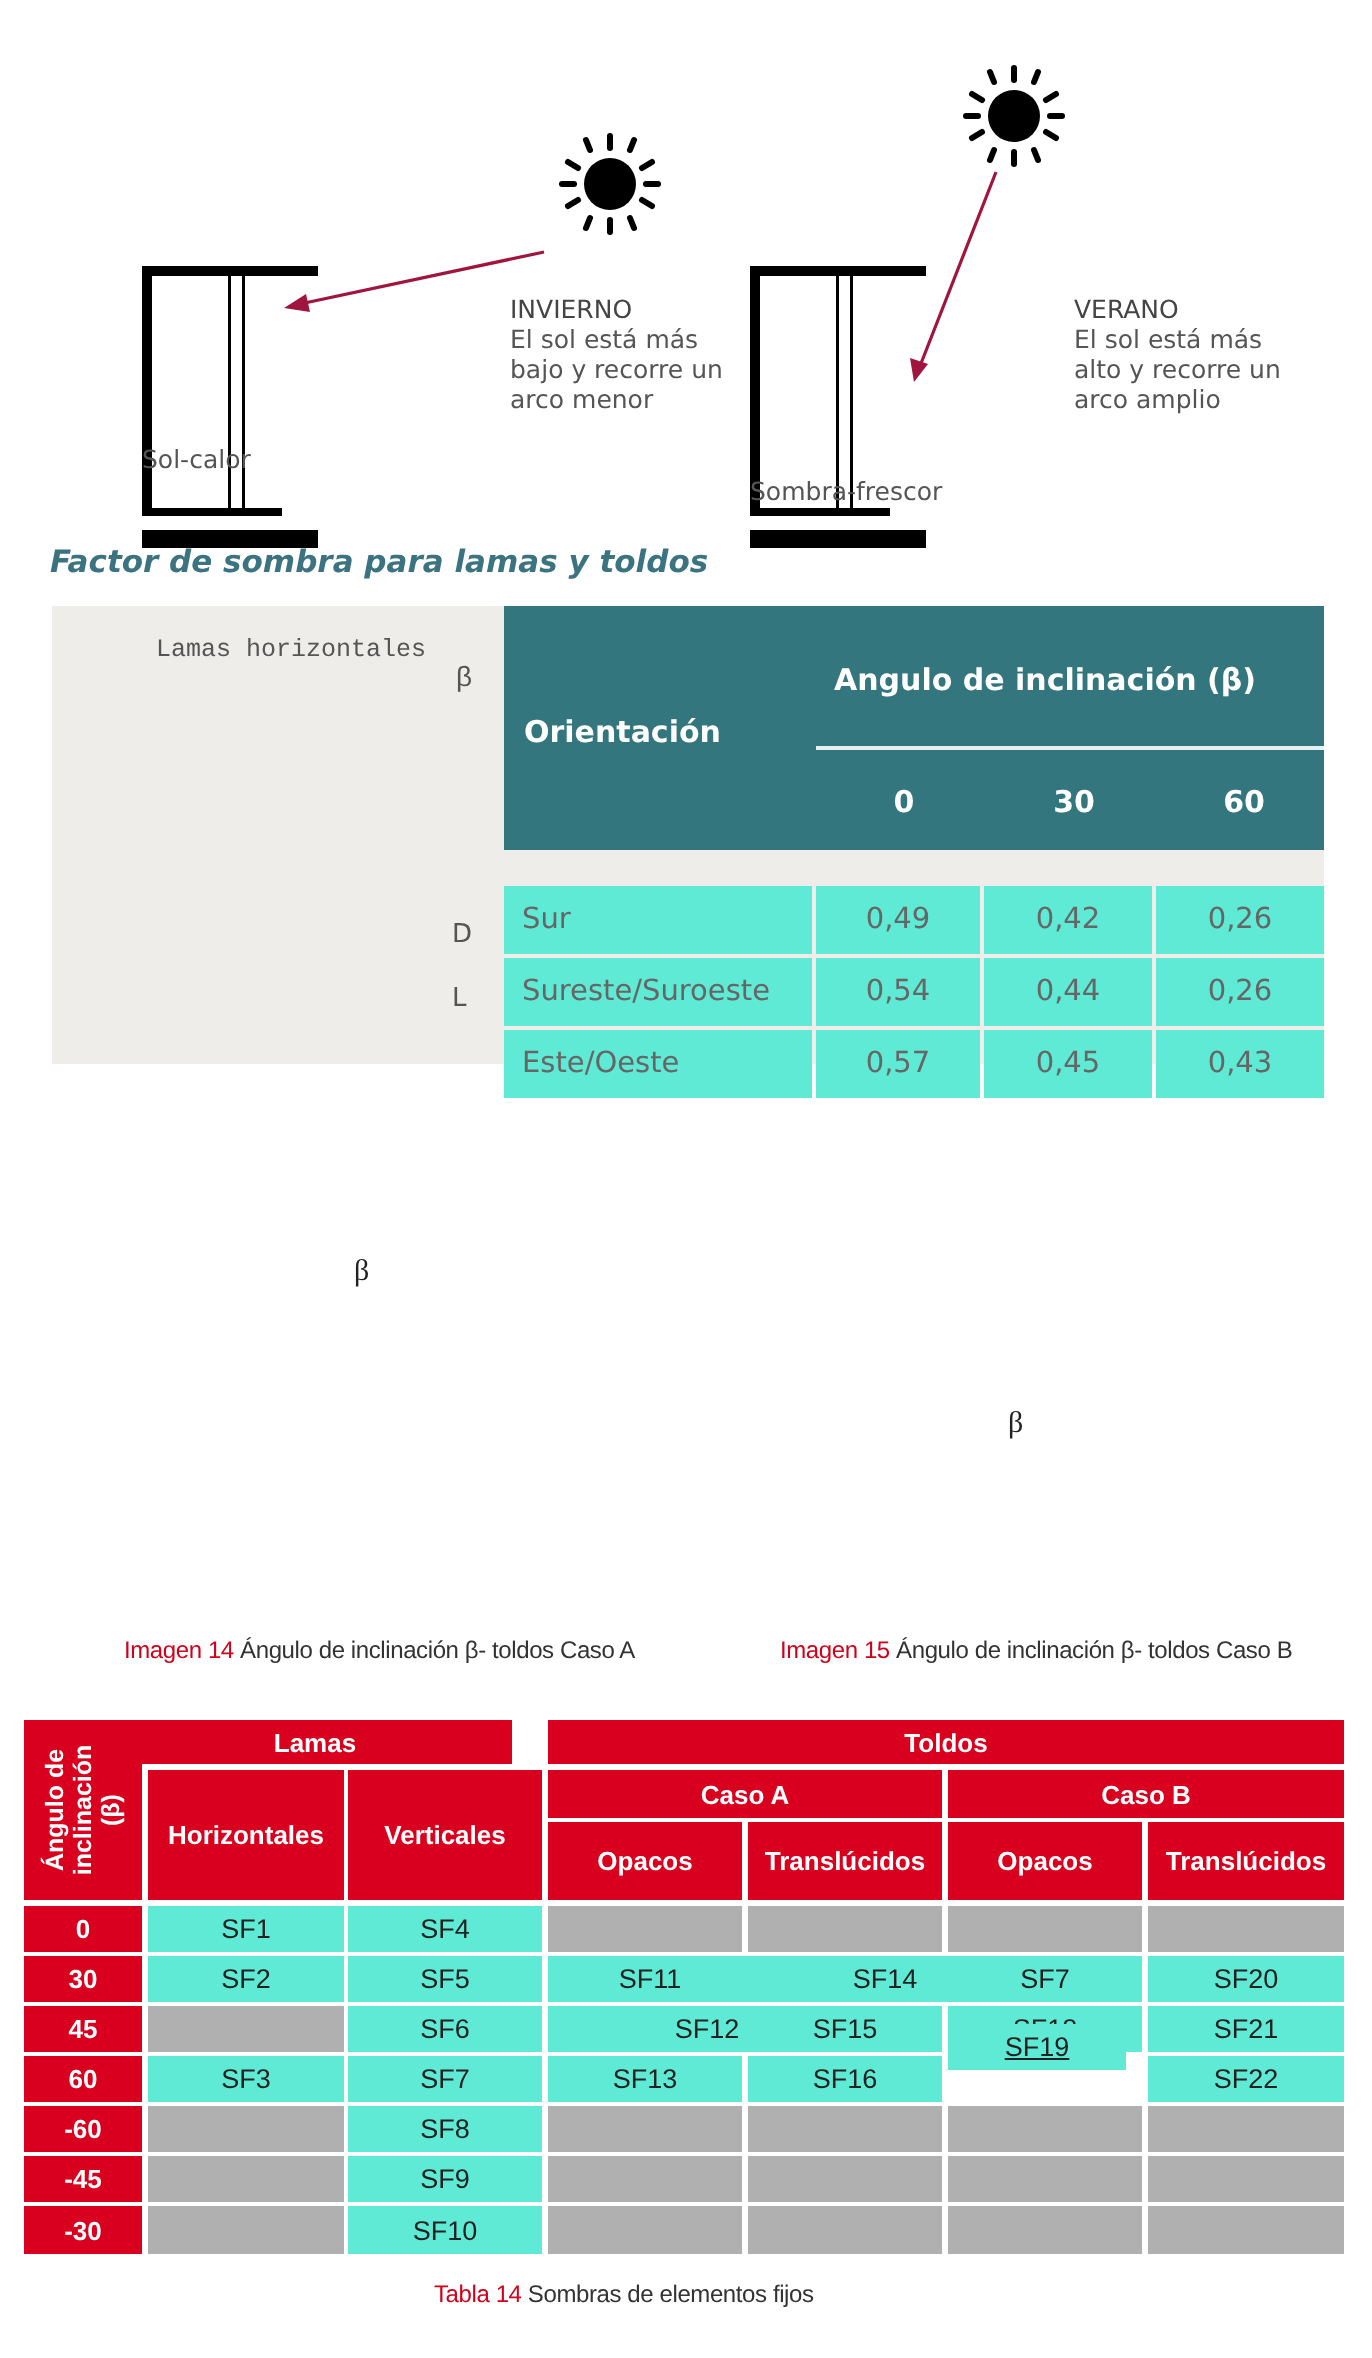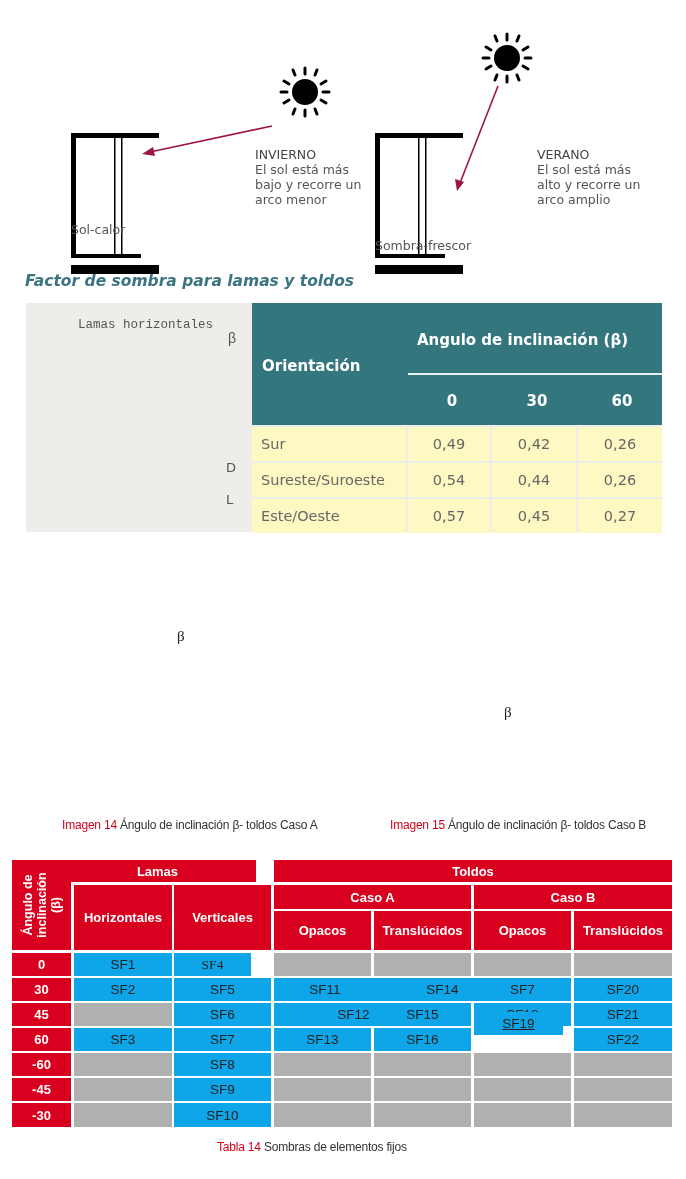--- a/index.html
+++ b/index.html
@@ -11,32 +11,32 @@
   .caption-bottom{font-family:"DejaVu Sans",sans-serif;font-size:12.5px;color:#555;}
   .section-title{font-family:"DejaVu Sans",sans-serif;font-style:italic;font-weight:bold;color:#3b7480;font-size:15.5px;}
   
   .teal-box{position:absolute;left:26px;top:303px;width:636px;height:229px;background:#efedea;}
   .teal-head{position:absolute;left:252px;top:303px;width:410px;height:122px;background:#34767d;color:#fff;font-family:"DejaVu Sans",sans-serif;font-weight:bold;}
   .teal-head .orient{position:absolute;left:10px;top:54px;font-size:15px;}
   .teal-head .angle{position:absolute;left:165px;top:28px;font-size:15px;}
   .teal-head .rule{position:absolute;left:156px;top:70px;width:254px;height:2px;background:#e8f1f2;}
   .teal-head .col{position:absolute;top:89px;font-size:15px;width:80px;text-align:center;}
   .trow{position:absolute;left:252px;width:410px;height:34px;font-family:"DejaVu Sans",sans-serif;font-size:14.5px;color:#666;}
-  .trow .cell{position:absolute;top:0;height:34px;line-height:34px;background:#fef9c3;}
+  .trow .cell{position:absolute;top:16px;height:34px;line-height:34px;background:#5eead4;}
   .trow .c0{left:0;width:154px;padding-left:9px;box-sizing:border-box;}
   .trow .c1{left:156px;width:82px;text-align:center;}
   .trow .c2{left:240px;width:84px;text-align:center;}
   .trow .c3{left:326px;width:84px;text-align:center;}
   
   .img-caption{position:absolute;font-size:12px;color:#333;font-family:"Liberation Sans",sans-serif;letter-spacing:-0.2px;}
   .img-caption .red{color:#d0021b;}
   
   .rt{position:absolute;font-family:"Liberation Sans",sans-serif;font-size:13px;}
   .rt .h{position:absolute;background:#d8001e;color:#fff;font-weight:bold;display:flex;align-items:center;justify-content:center;text-align:center;}
-  .rt .d{position:absolute;background:#0ea5e9;color:#222;display:flex;align-items:center;justify-content:center;font-size:13.5px;}
+  .rt .d{position:absolute;background:#5eead4;color:#222;display:flex;align-items:center;justify-content:center;font-size:13.5px;}
   .rt .g{background:#b0b0b0;}
   .rt .rh{position:absolute;background:#d8001e;color:#fff;font-weight:bold;display:flex;align-items:center;justify-content:center;}
   .vert{transform:rotate(-90deg);white-space:nowrap;line-height:14px;font-size:12.5px;text-align:center;}
 </style>
 </head>
 <body>
 
 <svg class="svgwrap" width="686" height="560">
 
   <g>
@@ -181,21 +181,21 @@
 <div class="trow" style="top:463px;">
   <div class="cell c0">Sureste/Suroeste</div>
   <div class="cell c1">0,54</div>
   <div class="cell c2">0,44</div>
   <div class="cell c3">0,26</div>
 </div>
 <div class="trow" style="top:499px;">
   <div class="cell c0">Este/Oeste</div>
   <div class="cell c1">0,57</div>
   <div class="cell c2">0,45</div>
-  <div class="cell c3">0,27</div>
+  <div class="cell c3">0,43</div>
 </div>
 
 <div class="abs" style="left:177px;top:628px;font-family:'Liberation Serif',serif;font-size:15px;">β</div>
 <div class="abs" style="left:504px;top:704px;font-family:'Liberation Serif',serif;font-size:15px;">β</div>
 
 <div class="img-caption" style="left:62px;top:818px;">
   <span class="red">Imagen 14</span><span> Ángulo de inclinación β- toldos Caso A</span>
 </div>
 <div class="img-caption" style="left:390px;top:818px;">
   <span class="red">Imagen 15</span><span> Ángulo de inclinación β- toldos Caso B</span>
@@ -216,21 +216,21 @@
   <div class="h" style="left:74px;top:885px;width:98px;height:65px;">Horizontales</div>
   <div class="h" style="left:274px;top:885px;width:197px;height:24px;">Caso A</div>
   <div class="h" style="left:474px;top:885px;width:198px;height:24px;">Caso B</div>
   <div class="h" style="left:274px;top:911px;width:97px;height:39px;">Opacos</div>
   <div class="h" style="left:374px;top:911px;width:97px;height:39px;">Translúcidos</div>
   <div class="h" style="left:474px;top:911px;width:97px;height:39px;">Opacos</div>
   <div class="h" style="left:574px;top:911px;width:98px;height:39px;">Translúcidos</div>
 
   <div class="rh" style="left:12px;top:953px;width:59px;height:23px;">0</div>
   <div class="d" style="left:74px;top:953px;width:98px;height:23px;">SF1</div>
-  <div class="d" style="left:174px;top:953px;width:77px;height:23px;font-family:Liberation Serif, serif;">SF4</div>
+  <div class="d" style="left:174px;top:953px;width:97px;height:23px;">SF4</div>
   <div class="d g" style="left:274px;top:953px;width:97px;height:23px;"></div>
   <div class="d g" style="left:374px;top:953px;width:97px;height:23px;"></div>
   <div class="d g" style="left:474px;top:953px;width:97px;height:23px;"></div>
   <div class="d g" style="left:574px;top:953px;width:98px;height:23px;"></div>
 
   <div class="rh" style="left:12px;top:978px;width:59px;height:23px;">30</div>
   <div class="d" style="left:74px;top:978px;width:98px;height:23px;">SF2</div>
   <div class="d" style="left:174px;top:978px;width:97px;height:23px;">SF5</div>
   <div class="d" style="left:274px;top:978px;width:102px;height:23px;">SF11</div>
   <div class="d" style="left:374px;top:978px;width:97px;height:23px;padding-left:20px;">SF14</div>

